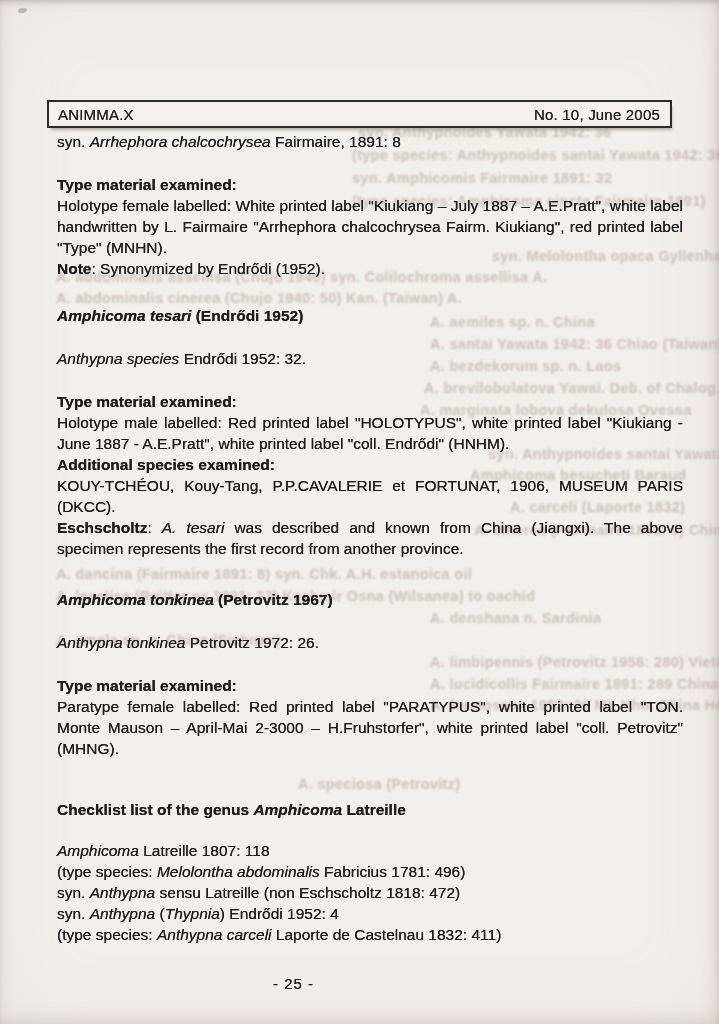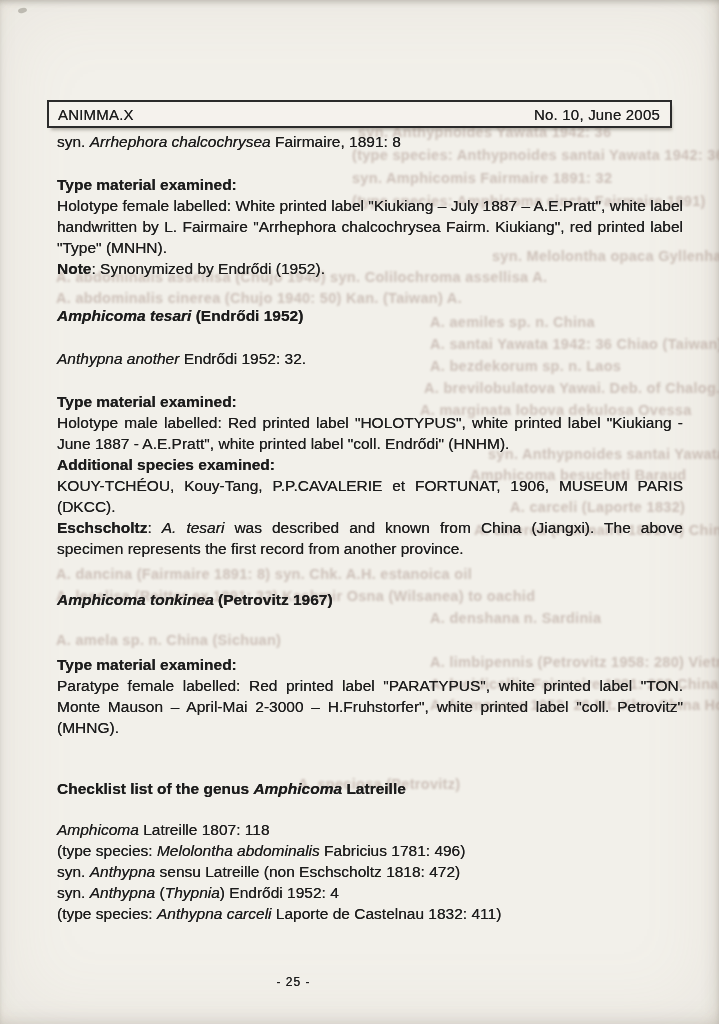--- a/index.html
+++ b/index.html
@@ -51,21 +51,21 @@
   .heading { text-align: left; }
   .b { font-weight: 700; }
   .i { font-style: italic; }
   .gap-sm  { height: 20px; }
   .gap-md  { height: 22px; }
   .gap-lg  { height: 26px; }
   .gap-xl  { height: 30px; }
   .gap-2xl { height: 40px; }
   .footer {
     position: absolute; left: 0; top: 975px; width: 587px; z-index: 2;
-    text-align: center; font-size: 12px; letter-spacing: 1px;
+    text-align: center; font-size: 15px; letter-spacing: 1px;
     text-shadow: 0 0 0.55px rgba(22,22,22,0.9);
   }
 </style>
 </head>
 <body>
 
 <div class="page">
   <div class="speck"></div>
 
   <div class="header-box">
@@ -102,30 +102,31 @@
 
   <main class="content" id="content">
       <div class="blk line"><span>syn. </span><span class="i">Arrhephora chalcochrysea</span><span> Fairmaire, 1891: 8</span></div>
       <div class="blk gap-md"></div>
       <div class="blk line"><span class="b">Type material examined:</span></div>
       <div class="blk para"><span>Holotype female labelled: White printed label "Kiukiang – July 1887 – A.E.Pratt", white label handwritten by L. Fairmaire "Arrhephora chalcochrysea Fairm. Kiukiang", red printed label "Type" (MNHN).</span></div>
       <div class="blk line"><span class="b">Note</span><span>: Synonymized by Endrődi (1952).</span></div>
       <div class="blk gap-lg"></div>
       <div class="blk heading"><span class="b i">Amphicoma tesari</span><span class="b"> (Endrődi 1952)</span></div>
       <div class="blk gap-md"></div>
-      <div class="blk line"><span class="i">Anthypna another</span><span> Endrődi 1952: 32.</span></div>
+      <div class="blk line"><span class="i">Anthypna species</span><span> Endrődi 1952: 32.</span></div>
       <div class="blk gap-md"></div>
       <div class="blk line"><span class="b">Type material examined:</span></div>
       <div class="blk para"><span>Holotype male labelled: Red printed label "HOLOTYPUS", white printed label "Kiukiang - June 1887 - A.E.Pratt", white printed label "coll. Endrődi" (HNHM).</span></div>
       <div class="blk line"><span class="b">Additional species examined:</span></div>
       <div class="blk para"><span>KOUY-TCHÉOU, Kouy-Tang, P.P.CAVALERIE et FORTUNAT, 1906, MUSEUM PARIS (DKCC).</span></div>
       <div class="blk para"><span class="b">Eschscholtz</span><span>: </span><span class="i">A. tesari</span><span> was described and known from China (Jiangxi). The above specimen represents the first record from another province.</span></div>
       <div class="blk gap-xl"></div>
       <div class="blk heading"><span class="b i">Amphicoma tonkinea</span><span class="b"> (Petrovitz 1967)</span></div>
       <div class="blk gap-md"></div>
+      <div class="blk line"><span class="i">Anthypna tonkinea</span><span> Petrovitz 1972: 26.</span></div>
       <div class="blk gap-md"></div>
       <div class="blk line"><span class="b">Type material examined:</span></div>
       <div class="blk para"><span>Paratype female labelled: Red printed label "PARATYPUS", white printed label "TON. Monte Mauson – April-Mai 2-3000 – H.Fruhstorfer", white printed label "coll. Petrovitz" (MHNG).</span></div>
       <div class="blk gap-2xl"></div>
       <div class="blk heading"><span class="b">Checklist list of the genus </span><span class="b i">Amphicoma</span><span class="b"> Latreille</span></div>
       <div class="blk gap-sm"></div>
       <div class="blk line"><span class="i">Amphicoma</span><span> Latreille 1807: 118</span></div>
       <div class="blk line"><span>(type species: </span><span class="i">Melolontha abdominalis</span><span> Fabricius 1781: 496)</span></div>
       <div class="blk line"><span>syn. </span><span class="i">Anthypna</span><span> sensu Latreille (non Eschscholtz 1818: 472)</span></div>
       <div class="blk line"><span>syn. </span><span class="i">Anthypna</span><span> (</span><span class="i">Thypnia</span><span>) Endrődi 1952: 4</span></div>

